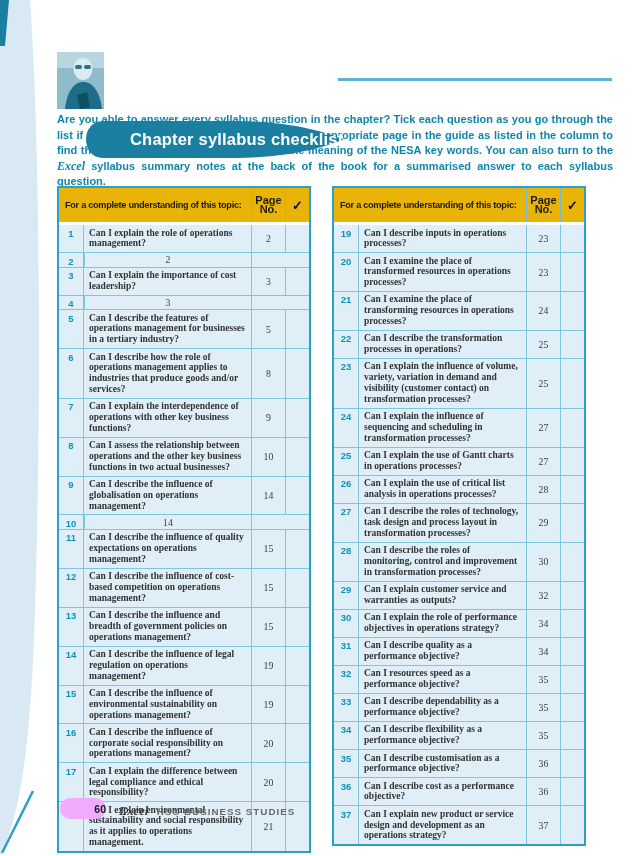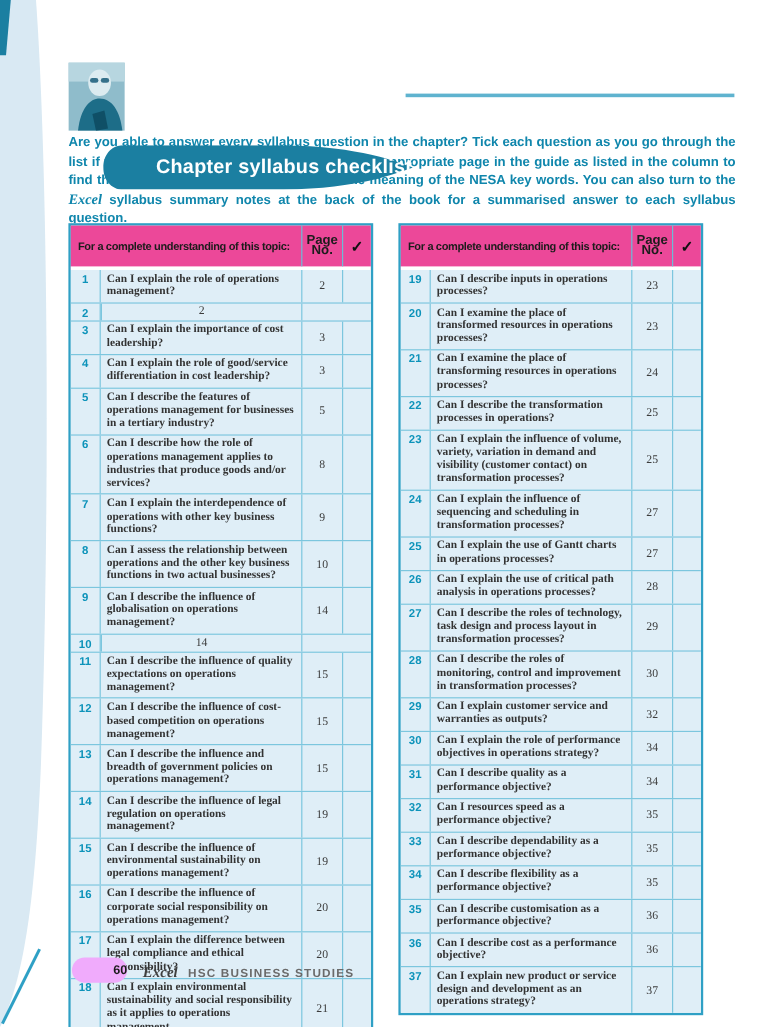--- a/index.html
+++ b/index.html
@@ -25,21 +25,21 @@
     color:#0f86ac; font-size:11px; line-height:15.5px; font-weight:bold; text-align:justify;
   }
   .intro .brand-word { font-family:"Liberation Serif", serif; font-style:italic; font-size:12px; }
   
   .checklist-table {
     position:absolute; top:186px; width:254px;
     border:2px solid #2fa0c5; background:#ffffff;
   }
   .table-left  { left:57px; }
   .table-right { left:332px; }
-  .t-header { display:grid; grid-template-columns:1fr 34px 24px; background:#ec4899; border-bottom:3px solid #ffffff; }
+  .t-header { display:grid; grid-template-columns:1fr 34px 24px; background:#eab308; border-bottom:3px solid #ffffff; }
   .t-header .h-topic {
     display:flex; align-items:center; padding:0 0 0 6px; height:34px;
     font-size:9.2px; font-weight:bold; letter-spacing:-0.3px; color:#1c1c1c; white-space:nowrap; overflow:hidden;
   }
   .t-header .h-page {
     display:flex; align-items:center; justify-content:center; text-align:center;
     font-size:11px; line-height:9px; font-weight:bold; color:#1c1c1c; border-left:1px solid #6dbcd7;
   }
   .t-header .h-tick {
     display:flex; align-items:center; justify-content:center;
@@ -122,21 +122,20 @@
         <div class="c-tick"></div>
       </div>
       <div class="t-row">
         <div class="c-num">3</div>
         <div class="c-q">Can I explain the importance of cost leadership?</div>
         <div class="c-page">3</div>
         <div class="c-tick"></div>
       </div>
       <div class="t-row">
         <div class="c-num">4</div>
-        <div class="c-q">Can I explain the role of good/service differentiation in cost leadership?</div>
         <div class="c-page">3</div>
         <div class="c-tick"></div>
       </div>
       <div class="t-row">
         <div class="c-num">5</div>
         <div class="c-q">Can I describe the features of operations management for businesses in a tertiary industry?</div>
         <div class="c-page">5</div>
         <div class="c-tick"></div>
       </div>
       <div class="t-row">
@@ -262,21 +261,21 @@
         <div class="c-tick"></div>
       </div>
       <div class="t-row">
         <div class="c-num">25</div>
         <div class="c-q">Can I explain the use of Gantt charts in operations processes?</div>
         <div class="c-page">27</div>
         <div class="c-tick"></div>
       </div>
       <div class="t-row">
         <div class="c-num">26</div>
-        <div class="c-q">Can I explain the use of critical path analysis in operations processes?</div>
+        <div class="c-q">Can I explain the use of critical list analysis in operations processes?</div>
         <div class="c-page">28</div>
         <div class="c-tick"></div>
       </div>
       <div class="t-row">
         <div class="c-num">27</div>
         <div class="c-q">Can I describe the roles of technology, task design and process layout in transformation processes?</div>
         <div class="c-page">29</div>
         <div class="c-tick"></div>
       </div>
       <div class="t-row">

